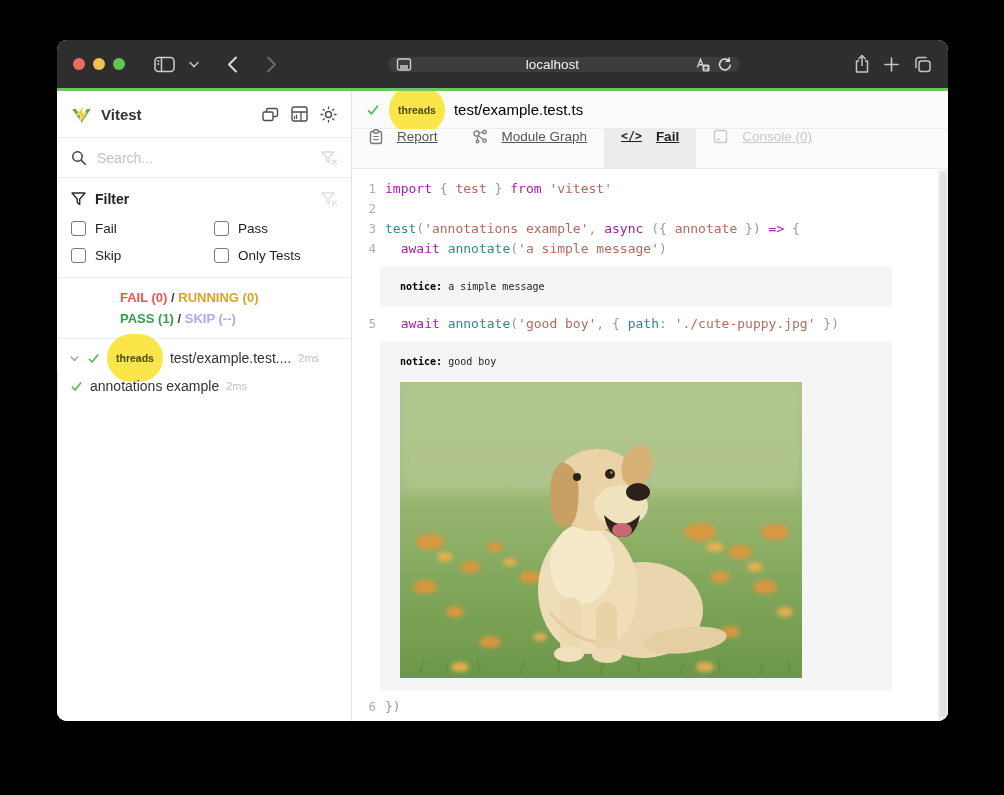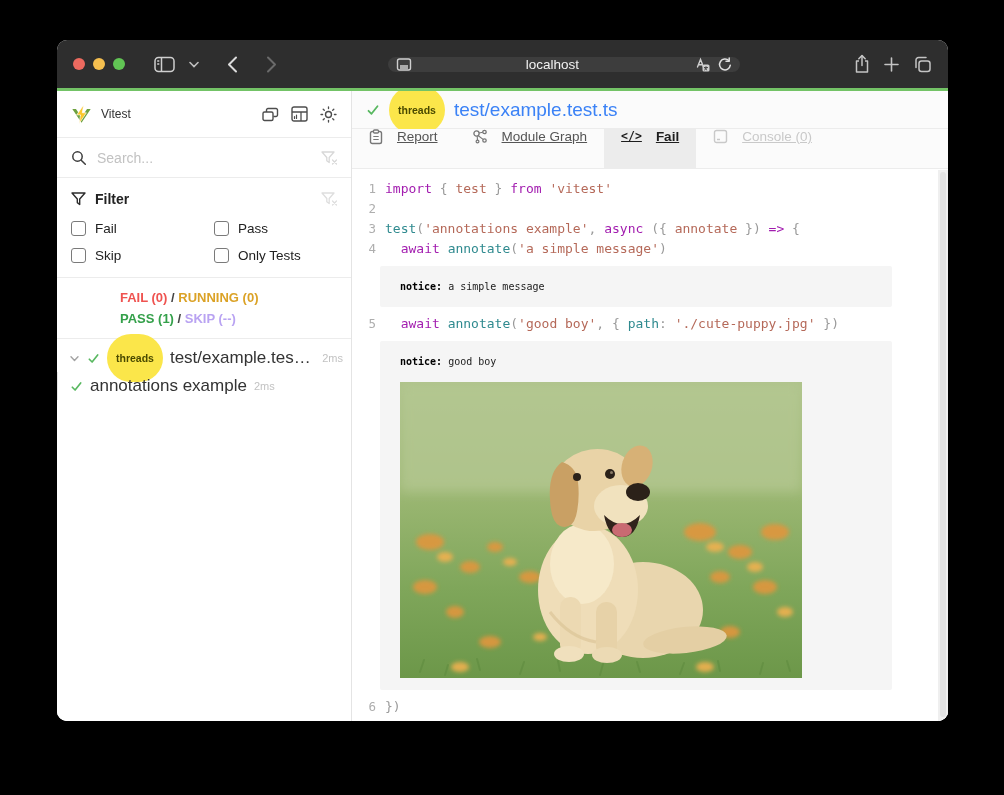--- a/index.html
+++ b/index.html
@@ -22,51 +22,51 @@
   .accent-line { height:3px; background:#73c366; }
 
   
   .content { display:flex; height:630px; background:#fff; }
   .sidebar { width:295px; border-right:1px solid #e4e4e4; display:flex; flex-direction:column; background:#fff; }
   .main { flex:1; position:relative; display:flex; flex-direction:column; overflow:hidden; }
 
   
   .sb-header { height:47px; border-bottom:1px solid #ececec; display:flex; align-items:center;
                gap:9px; padding:0 14px; }
-  .sb-title { font-size:12px; color:#333; font-weight:400; }
+  .sb-title { font-size:15px; color:#333; font-weight:700; }
   .sb-header-icons { margin-left:auto; display:flex; gap:12px; align-items:center; }
   .sb-search { height:40px; border-bottom:1px solid #ececec; display:flex; align-items:center;
                gap:10px; padding:0 14px; }
   .sb-search input { border:none; outline:none; flex:1; font-size:14px; color:#333;
                      font-family:"Liberation Sans",sans-serif; background:transparent; }
   .sb-search input::placeholder { color:#c2c2c2; }
   .filter-block { padding:13px 14px 14px 14px; border-bottom:1px solid #ececec; }
   .filter-title-row { display:flex; align-items:center; gap:9px; }
   .filter-title { font-size:14px; font-weight:600; color:#222; flex:1; }
   .filter-grid { display:grid; grid-template-columns:143px auto; row-gap:12px; margin-top:14px; }
   .chk-item { display:flex; align-items:center; gap:9px; font-size:13.5px; color:#222; cursor:pointer; }
   .chk-box { width:15px; height:15px; border:1.5px solid #7a7a7a; border-radius:3px; background:#fff; }
   .summary { padding:9px 10px 9px 63px; border-bottom:1px solid #ececec; font-size:13px;
              font-weight:700; line-height:21px; }
   .sum-sep { color:#444; }
   .c-fail { color:#ef5350; } .c-running { color:#dba226; }
   .c-pass { color:#34a04a; } .c-skip { color:#b9a3f2; }
   .tree { padding-top:5px; }
   .tree-row { height:28px; display:flex; align-items:center; gap:7px; padding:0 8px 0 12px; cursor:pointer; }
-  .tree-row .name { font-size:17px; color:#333; white-space:nowrap; overflow:hidden;
+  .tree-row .name { font-size:14px; color:#333; white-space:nowrap; overflow:hidden;
                     text-overflow:ellipsis; max-width:150px; }
   .tree-row .time { font-size:11px; color:#c2c2c2; }
   .badge { background:#fbe64a; color:#4a4a00; font-size:10.5px; font-weight:600;
            padding:18px 9px; border-radius:999px; white-space:nowrap; }
   .tree-child { border-left:1px solid #e5e5e5; padding-left:12px; }
 
   
   .file-header { height:38px; background:#fbfbfb; border-bottom:1px solid #ececec;
                  display:flex; align-items:center; gap:9px; padding:0 14px; flex:0 0 auto; }
-  .file-path { font-size:19px; color:#3b82f6; }
+  .file-path { font-size:15px; color:#000000; }
   .tabs { height:40px; background:#fbfbfb; border-bottom:1px solid #ececec; display:flex; flex:0 0 auto; }
   .tab { display:flex; gap:14px; padding:0 17px; font-size:13.5px;
          color:#555; cursor:pointer;text-decoration:underline; }
   .tab .code-glyph { font-family:"DejaVu Sans Mono",monospace; font-size:11.5px; color:#777; }
   .tab.active { background:#ececec; color:#1d1d1d; font-weight:600; }
   .tab.active .code-glyph { color:#1d1d1d; }
   .tab.disabled { color:#c9c9c9; cursor:default; }
 
   .code-area { flex:1; overflow:hidden; padding-top:10px; font-family:"DejaVu Sans Mono",monospace;
                font-size:13px; background:#fff; }

